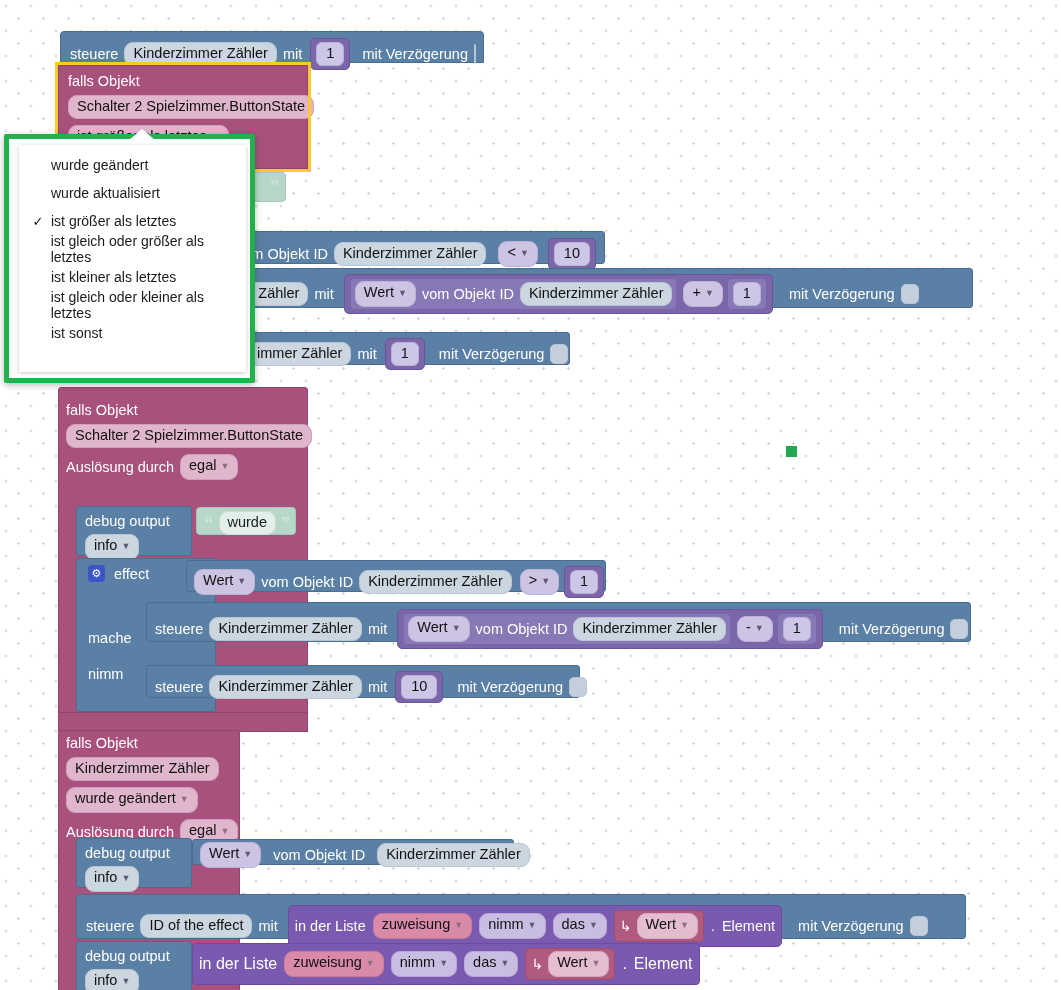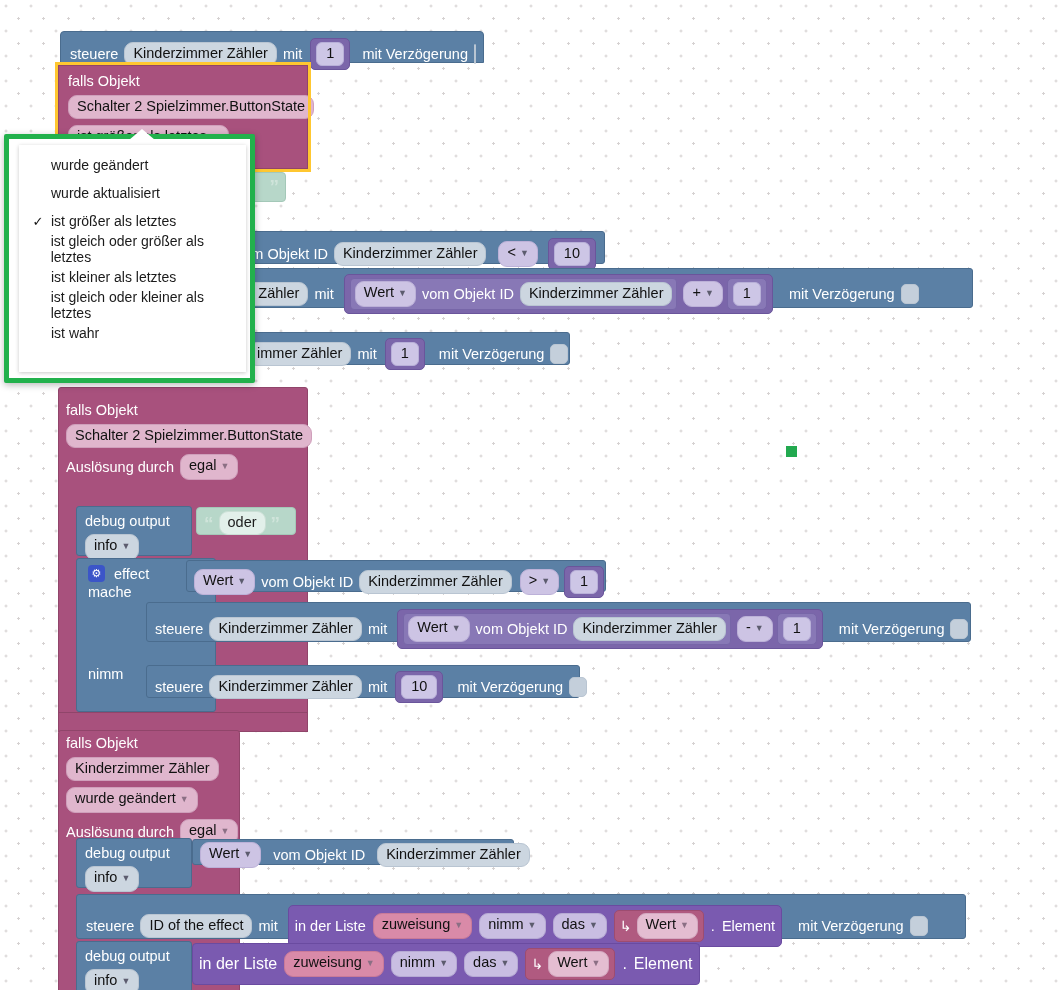--- a/index.html
+++ b/index.html
@@ -227,33 +227,33 @@
     <div class="row">
       <span class="fld">
         <span>info</span><span class="caret">▼</span>
       </span>
     </div>
   </div>
 </div>
 <div class="blk c-mint" style="left:196px; top:495px; width:100px; height:28px; border-radius:4px;">
   <div class="row" style="padding:3px 7px; gap:5px;">
     <span class="quote">“</span>
-    <span class="fld mint">oder</span>
+    <span class="fld mint">wurde</span>
     <span class="quote">”</span>
   </div>
 </div>
 
 <div class="blk c-blue" style="left:76px; top:546px; width:140px; height:154px; border-radius:3px;"></div>
 <div class="blk" style="left:88px; top:553px;">
   <div class="row" style="gap:9px;">
     <span class="gear">⚙</span>
     <span class="lbl">effect</span>
   </div>
 </div>
-<div class="blk" style="left:88px; top:572px;">
+<div class="blk" style="left:88px; top:618px;">
   <div class="row">
       <span class="lbl">mache</span>
     </div>
 </div>
 <div class="blk" style="left:88px; top:654px;">
   <div class="row">
       <span class="lbl">nimm</span>
     </div>
 </div>
 
@@ -450,16 +450,16 @@
     <div class="mi">
       <span class="tick"></span>
       <span>ist kleiner als letztes</span>
     </div>
     <div class="mi">
       <span class="tick"></span>
       <span>ist gleich oder kleiner als letztes</span>
     </div>
     <div class="mi">
       <span class="tick"></span>
-      <span>ist wahr</span>
+      <span>ist sonst</span>
     </div>
   </div>
 </div>
 
 </body></html>

